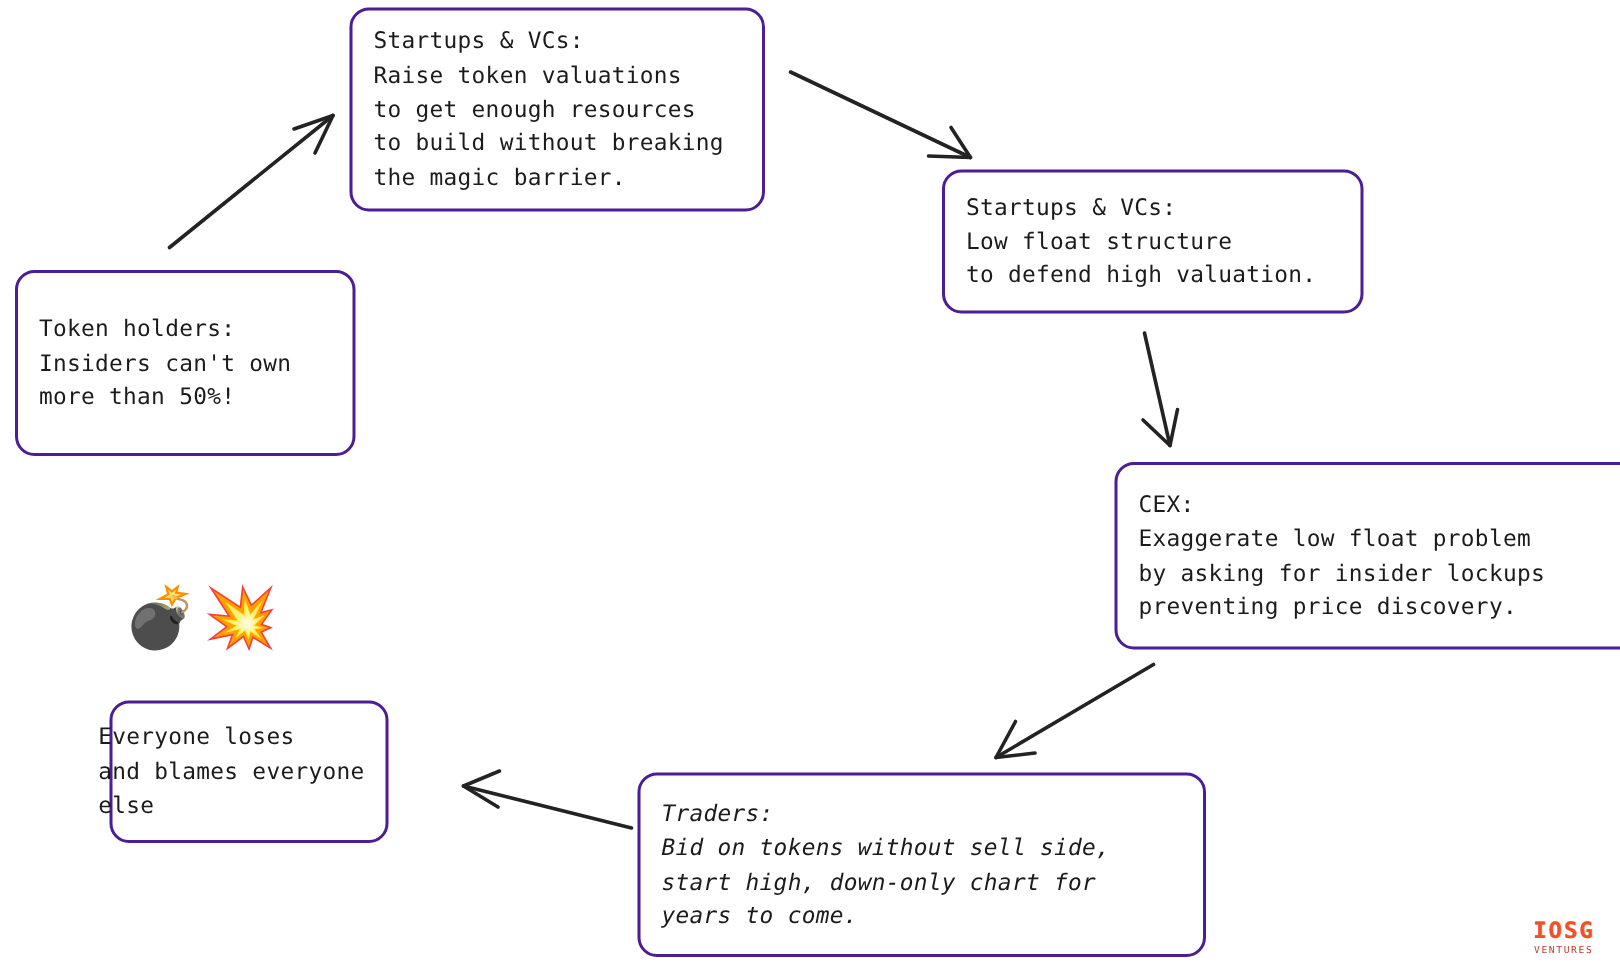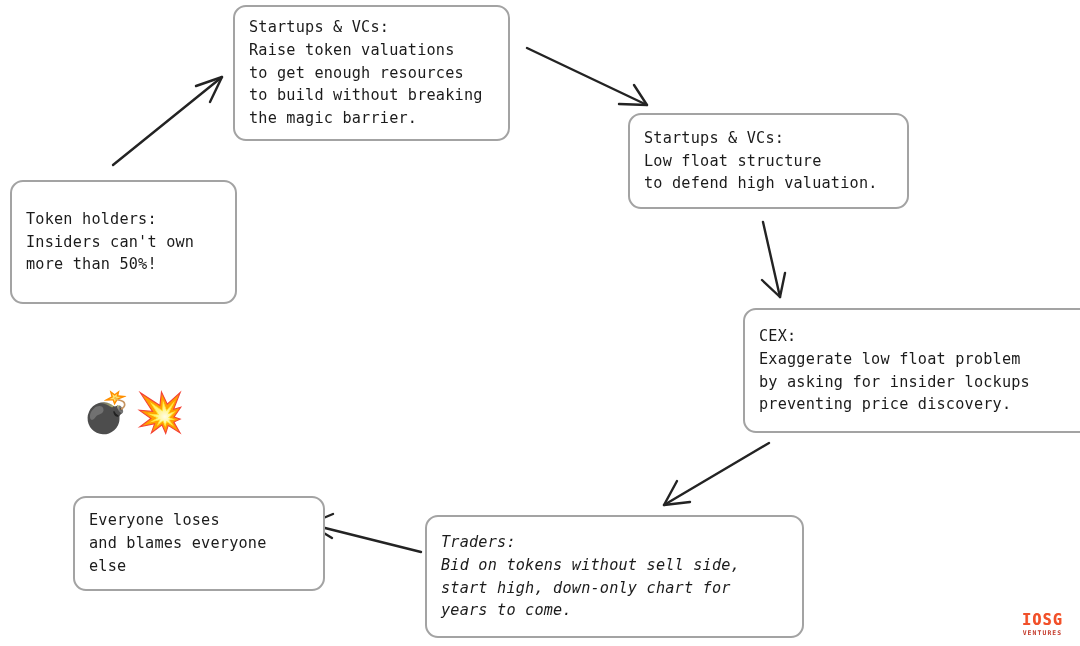--- a/index.html
+++ b/index.html
@@ -12,21 +12,21 @@
     position: relative;
     width: 1080px;
     height: 646px;
     background: #ffffff;
     overflow: hidden;
     font-family: "DejaVu Sans Mono", "Liberation Mono", monospace;
   }
   .node {
     position: absolute;
     box-sizing: border-box;
-    border: 2px solid #a3a3a3;
+    border: 2px solid #4c1d95;
     border-radius: 13px;
     background: #ffffff;
     display: flex;
     flex-direction: column;
     justify-content: center;
     z-index: 3;
   }
   .node-text {
     font-family: "DejaVu Sans Mono", "Liberation Mono", monospace;
     font-size: 15.2px;
@@ -77,21 +77,21 @@
     font-family: "DejaVu Sans Mono", "Liberation Mono", monospace;
     font-size: 15px;
     font-weight: bold;
     letter-spacing: 1.2px;
     color: #f0502a;
     text-shadow: 0.5px 0 0 #ff7a55;
   }
   .logo-sub {
     font-family: "DejaVu Sans Mono", "Liberation Mono", monospace;
     font-size: 6.4px;
-    font-weight: bold;
+    font-weight: normal;
     letter-spacing: 1.1px;
     color: #c4392a;
     margin-top: 2px;
   }
 </style>
 </head>
 <body>
 
 <div id="canvas">
 
@@ -145,21 +145,21 @@
 preventing price discovery.</div>
   </div>
 
   <div class="node" id="node-4" style="left: 425px; top: 515px; width: 379px; height: 123px; font-style: italic;">
     <div class="node-text">Traders:
 Bid on tokens without sell side,
 start high, down-only chart for
 years to come.</div>
   </div>
 
-  <div class="node" id="node-5" style="left: 73px; top: 496px; width: 252px; height: 95px;">
+  <div class="node" id="node-5" style="left: 73px; top: 467px; width: 186px; height: 95px; align-items: flex-end;">
     <div class="node-text">Everyone loses
 and blames everyone
 else</div>
   </div>
 
   <div class="emoji-group" id="emoji-group" style="left: 82px; top: 392px;">
     <span class="emoji-item">💣</span>
     <span class="emoji-item">💥</span>
   </div>
 

